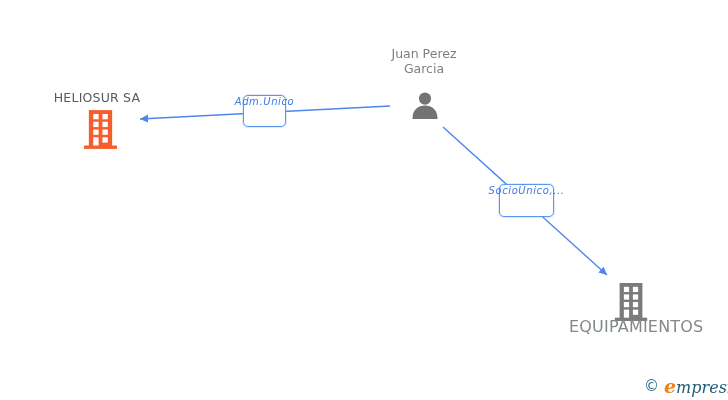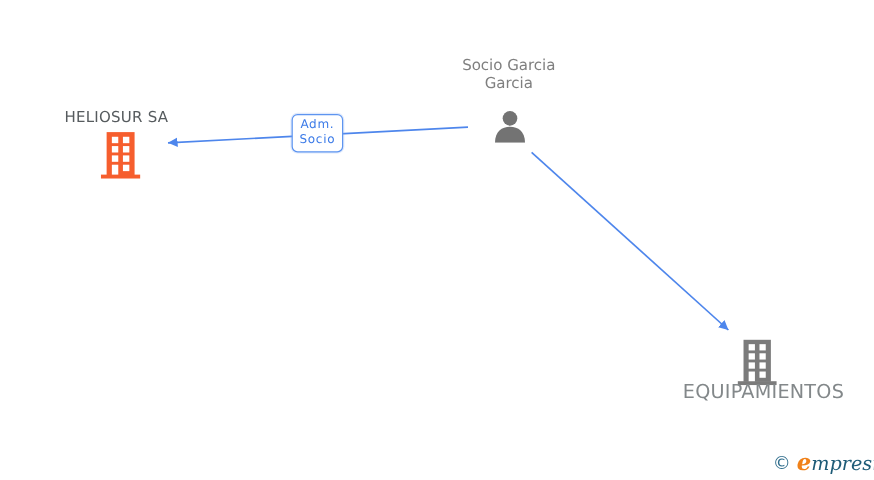--- a/index.html
+++ b/index.html
@@ -13,22 +13,22 @@
   .person-name{left:363px;top:46px;width:122px;font-size:12.5px;line-height:15px;color:#7F7F7F;}
   .company-title{left:37px;top:90px;width:120px;font-size:12.5px;font-weight:normal;color:#565B5E;letter-spacing:0.2px;}
   .company-title-gray{left:569px;top:318px;width:124px;font-size:16px;line-height:18px;color:#83888A;letter-spacing:0.2px;}
   .icon-wrap{z-index:2;display:block;}
   .person-icon{left:411px;top:92px;width:28px;height:27px;}
   .building-orange{left:84px;top:110px;width:33px;height:39px;}
   .building-gray{left:613px;top:283px;width:36px;height:38px;}
   .edge-label{
     z-index:3;background:#fff;border:1.5px solid #5E95F0;border-radius:5px;
     color:#3C7BE8;font-size:10px;line-height:12.5px;text-align:center;
-    letter-spacing:0.6px;display:flex;flex-direction:column;justify-content:center;
-    box-sizing:border-box;box-shadow:0 0 0 1px rgba(130,170,245,0.25);
+    letter-spacing:0.6px;display:flex;flex-direction:row;justify-content:center;
+    box-sizing:border-box;box-shadow:0 0 0 1px rgba(130,170,245,0.25);font-style:italic;
   }
   .edge-label-adm{left:243px;top:95px;width:43px;height:32px;}
   .edge-label-socio{left:499px;top:184px;width:55px;height:33px;}
   .footer-logo{
     z-index:2;left:644px;top:374px;height:24px;display:flex;align-items:center;gap:5px;
   }
   .copyright-sym{color:#2F6D8C;font-size:15px;line-height:24px;}
   .brand{font-family:"DejaVu Serif","Liberation Serif",serif;font-style:italic;font-size:16px;color:#1E5B77;}
   .brand .brand-e{color:#F08119;font-size:19px;font-weight:bold;}
 </style>
@@ -41,21 +41,21 @@
     <defs>
       <marker id="arrow" markerUnits="userSpaceOnUse" markerWidth="12" markerHeight="12" refX="8" refY="4" orient="auto">
         <path d="M0,0 L8,4 L0,8 Z" fill="#4E86EC"></path>
       </marker>
     </defs>
     <line x1="390" y1="106" x2="140" y2="119" stroke="#4E86EC" stroke-width="1.4" marker-end="url(#arrow)"></line>
     <line x1="443" y1="127" x2="607" y2="275" stroke="#4E86EC" stroke-width="1.4" marker-end="url(#arrow)"></line>
   </svg>
 
   <div class="abs node-label person-name">
-    <div>Socio Garcia</div>
+    <div>Juan Perez</div>
     <div>Garcia</div>
   </div>
   <div class="abs icon-wrap person-icon">
     <svg width="28" height="27" viewBox="0 0 28 27">
       <circle cx="14" cy="6.6" r="6.1" fill="#737373"></circle>
       <path d="M1.5,27 C1.5,17.5 7.2,13.6 14,13.6 C20.8,13.6 26.5,17.5 26.5,27 Z" fill="#737373"></path>
     </svg>
   </div>
 
   <div class="abs node-label company-title">HELIOSUR SA</div>
@@ -87,21 +87,25 @@
       <rect x="9.5" y="28" width="5.5" height="8.5" fill="#fff"></rect>
       <rect x="19" y="28" width="5.5" height="5.5" fill="#fff"></rect>
     </svg>
   </div>
   <div class="abs node-label company-title-gray">
     <div>EQUIPAMIENTOS</div>
   </div>
 
   <div class="abs edge-label edge-label-adm">
     <div>Adm.</div>
+    <div>Unico</div>
+  </div>
+  <div class="abs edge-label edge-label-socio">
     <div>Socio</div>
+    <div>Único,...</div>
   </div>
 
   <div class="abs footer-logo">
     <span class="copyright-sym">©</span>
     <span class="brand"><span class="brand-e">e</span><span>mpresia</span></span>
   </div>
 
 </div>
 
 </body></html>

